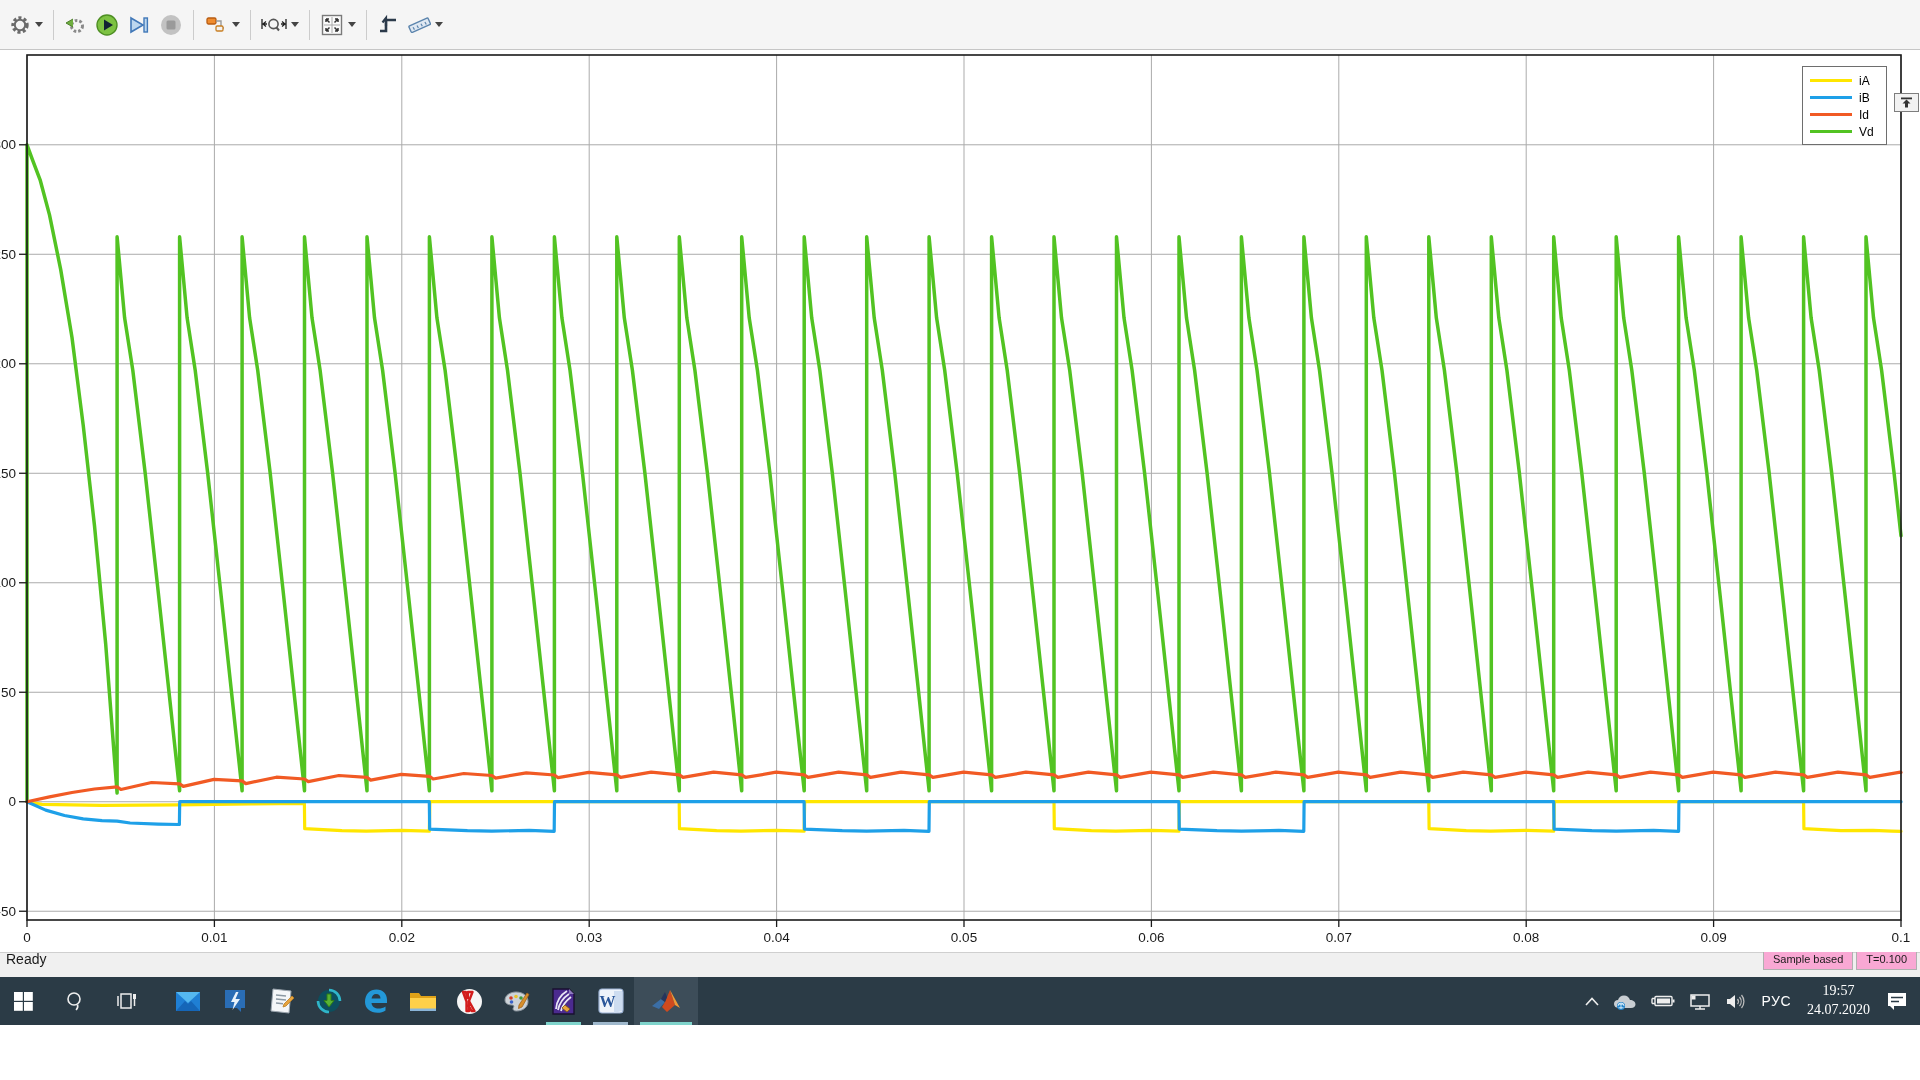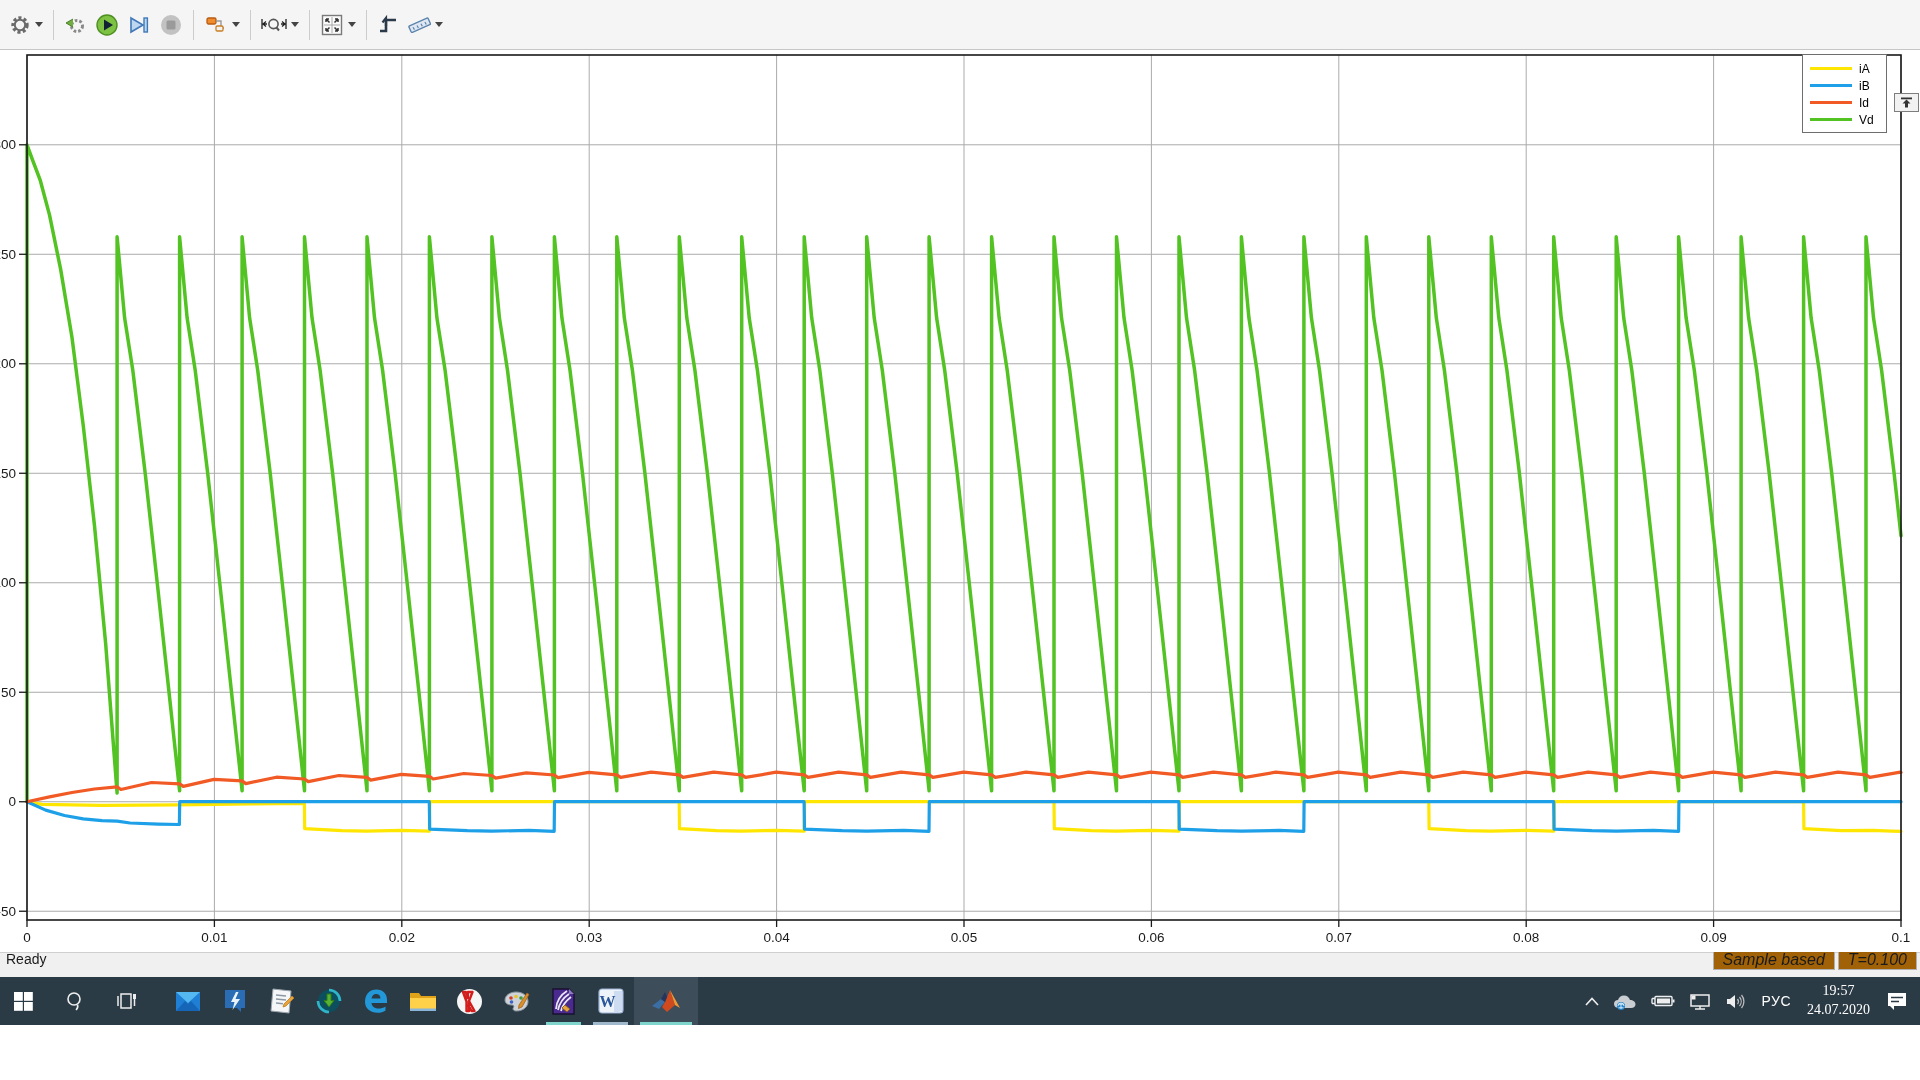--- a/index.html
+++ b/index.html
@@ -20,30 +20,30 @@
   
   .toolbar{height:49px;background:#f5f5f5;border-bottom:1px solid #c6c6c6;display:flex;align-items:center;padding-left:5px;position:relative;}
   .tb-btn{height:36px;display:flex;align-items:center;justify-content:center;padding:0 4px;border-radius:3px;}
   .tb-caret{width:0;height:0;border-left:4px solid transparent;border-right:4px solid transparent;border-top:5px solid #444;margin-left:4px;}
   .tb-sep{width:1px;height:30px;background:#cccccc;margin:0 6px;}
   .undock{position:absolute;left:1894px;top:93px;width:23px;height:17px;background:#f2f2f2;border:1px solid #7e7e7e;
           display:flex;align-items:center;justify-content:center;z-index:5;}
   
   .canvas{position:relative;height:902px;background:#fff;}
   #chart{position:absolute;left:0;top:0;}
-  .legend{position:absolute;left:1802px;top:4px;width:85px;background:#fff;border:1px solid #6e6e6e;
+  .legend{position:absolute;left:1802px;top:16px;width:85px;background:#fff;border:1px solid #6e6e6e;
           padding:5px 0 4px 7px;box-sizing:border-box;}
   .legend-row{display:flex;align-items:center;height:17px;}
   .legend-line{width:42px;height:3px;margin-right:7px;flex:none;}
   .legend-label{font-size:12px;color:#000;}
   
   .statusbar{height:25px;background:#f0f0f0;border-top:1px solid #cfcfcf;display:flex;align-items:center;
              font-size:14px;color:#1a1a1a;padding:0 3px 12px 6px;box-sizing:border-box;}
   .status-spacer{flex:1;}
-  .status-box{border:1px solid #b0b0b0;height:19px;line-height:19px;padding:0 9px;margin-left:3px;font-size:16px;background:#a16207;font-style:italic;}
+  .status-box{border:1px solid #b0b0b0;height:19px;line-height:19px;padding:0 9px;margin-left:3px;font-size:11px;background:#f9a8d4;}
   
   .taskbar{height:48px;background:#2b3b46;display:flex;align-items:stretch;color:#fff;}
   .tb-tile{width:47px;display:flex;align-items:center;justify-content:center;position:relative;flex:none;}
   .tb-tile.active{background:#3d4d59;}
   .tile-underline{position:absolute;bottom:0;left:6px;right:6px;height:3px;}
   .tray{margin-left:auto;display:flex;align-items:center;}
   .tray-item{margin:0 7px;display:flex;align-items:center;justify-content:center;text-align:center;}
   .lang{font-size:14px;color:#fff;letter-spacing:0.5px;}
   .clock{text-align:center;font-size:14px;line-height:1.35;margin:0 9px;color:#fff;font-family:Liberation Serif, serif;}
 </style>

